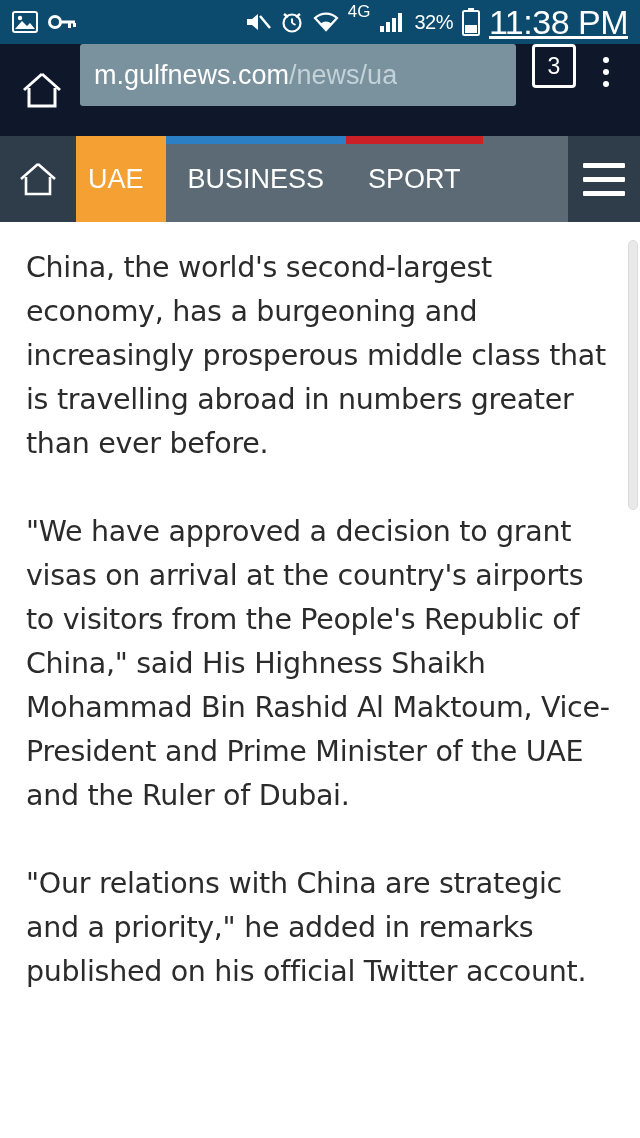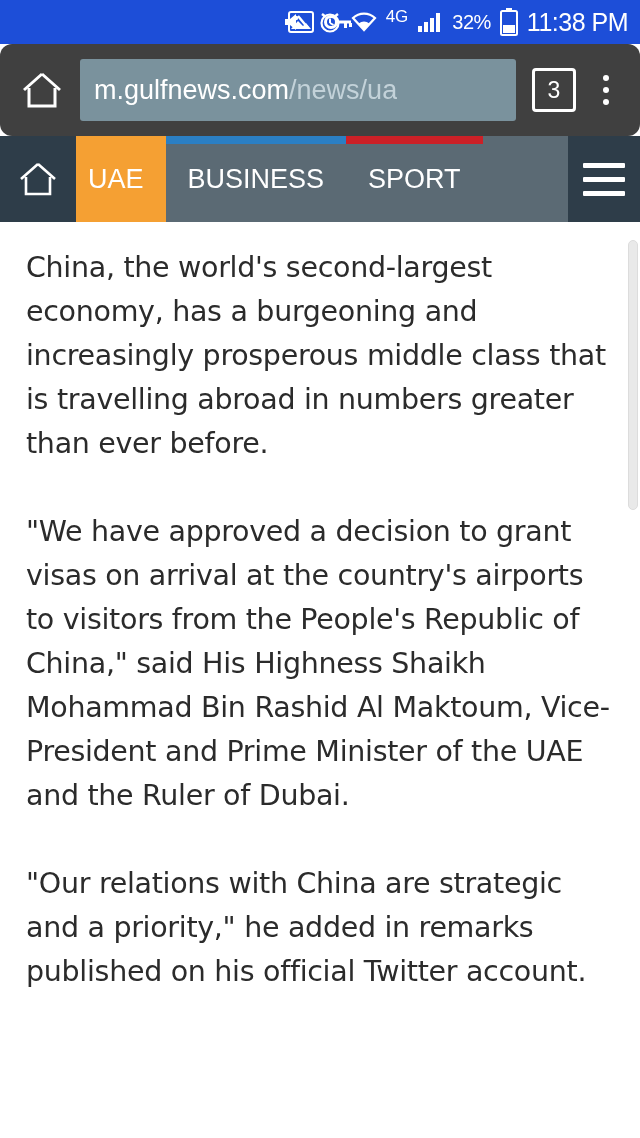--- a/index.html
+++ b/index.html
@@ -7,56 +7,54 @@
     width: 640px;
     height: 1138px;
     background: #ffffff;
     font-family: "Liberation Sans", sans-serif;
     overflow: hidden;
   }
 
   
   .status-bar {
     height: 44px;
-    background: #1d4ed8;
+    background: #0c4a6e;
     color: #ffffff;
     display: flex;
     align-items: center;
     padding: 0 12px;
     position: relative;
-    justify-content: center;
   }
   .status-left { display: flex; align-items: center; gap: 10px; }
   .status-right {
     position: absolute;
     right: 12px;
     display: flex;
     align-items: center;
     gap: 9px;
   }
   .sb-icon { display: inline-flex; align-items: center; justify-content: center; }
   .battery-pct {
     font-size: 20px;
     letter-spacing: -0.5px;
     font-weight: 400;
   }
   .clock {
-    font-size: 25px;
+    font-size: 34px;
     letter-spacing: -0.5px;
+    text-decoration: underline;
   }
 
   
   .browser-bar {
     height: 92px;
-    background: #404040;
-    display: flex;
-    align-items: center;
+    background: #0f172a;
+    display: flex;
     padding: 0 14px;
     gap: 10px;
-    border-radius: 12px;
   }
   .home-btn { width: 56px; display:flex; align-items:center; justify-content:center; }
   .url-box {
     flex: 1;
     height: 62px;
     background: #7a929d;
     border-radius: 3px;
     display: flex;
     align-items: center;
     padding: 0 14px;

